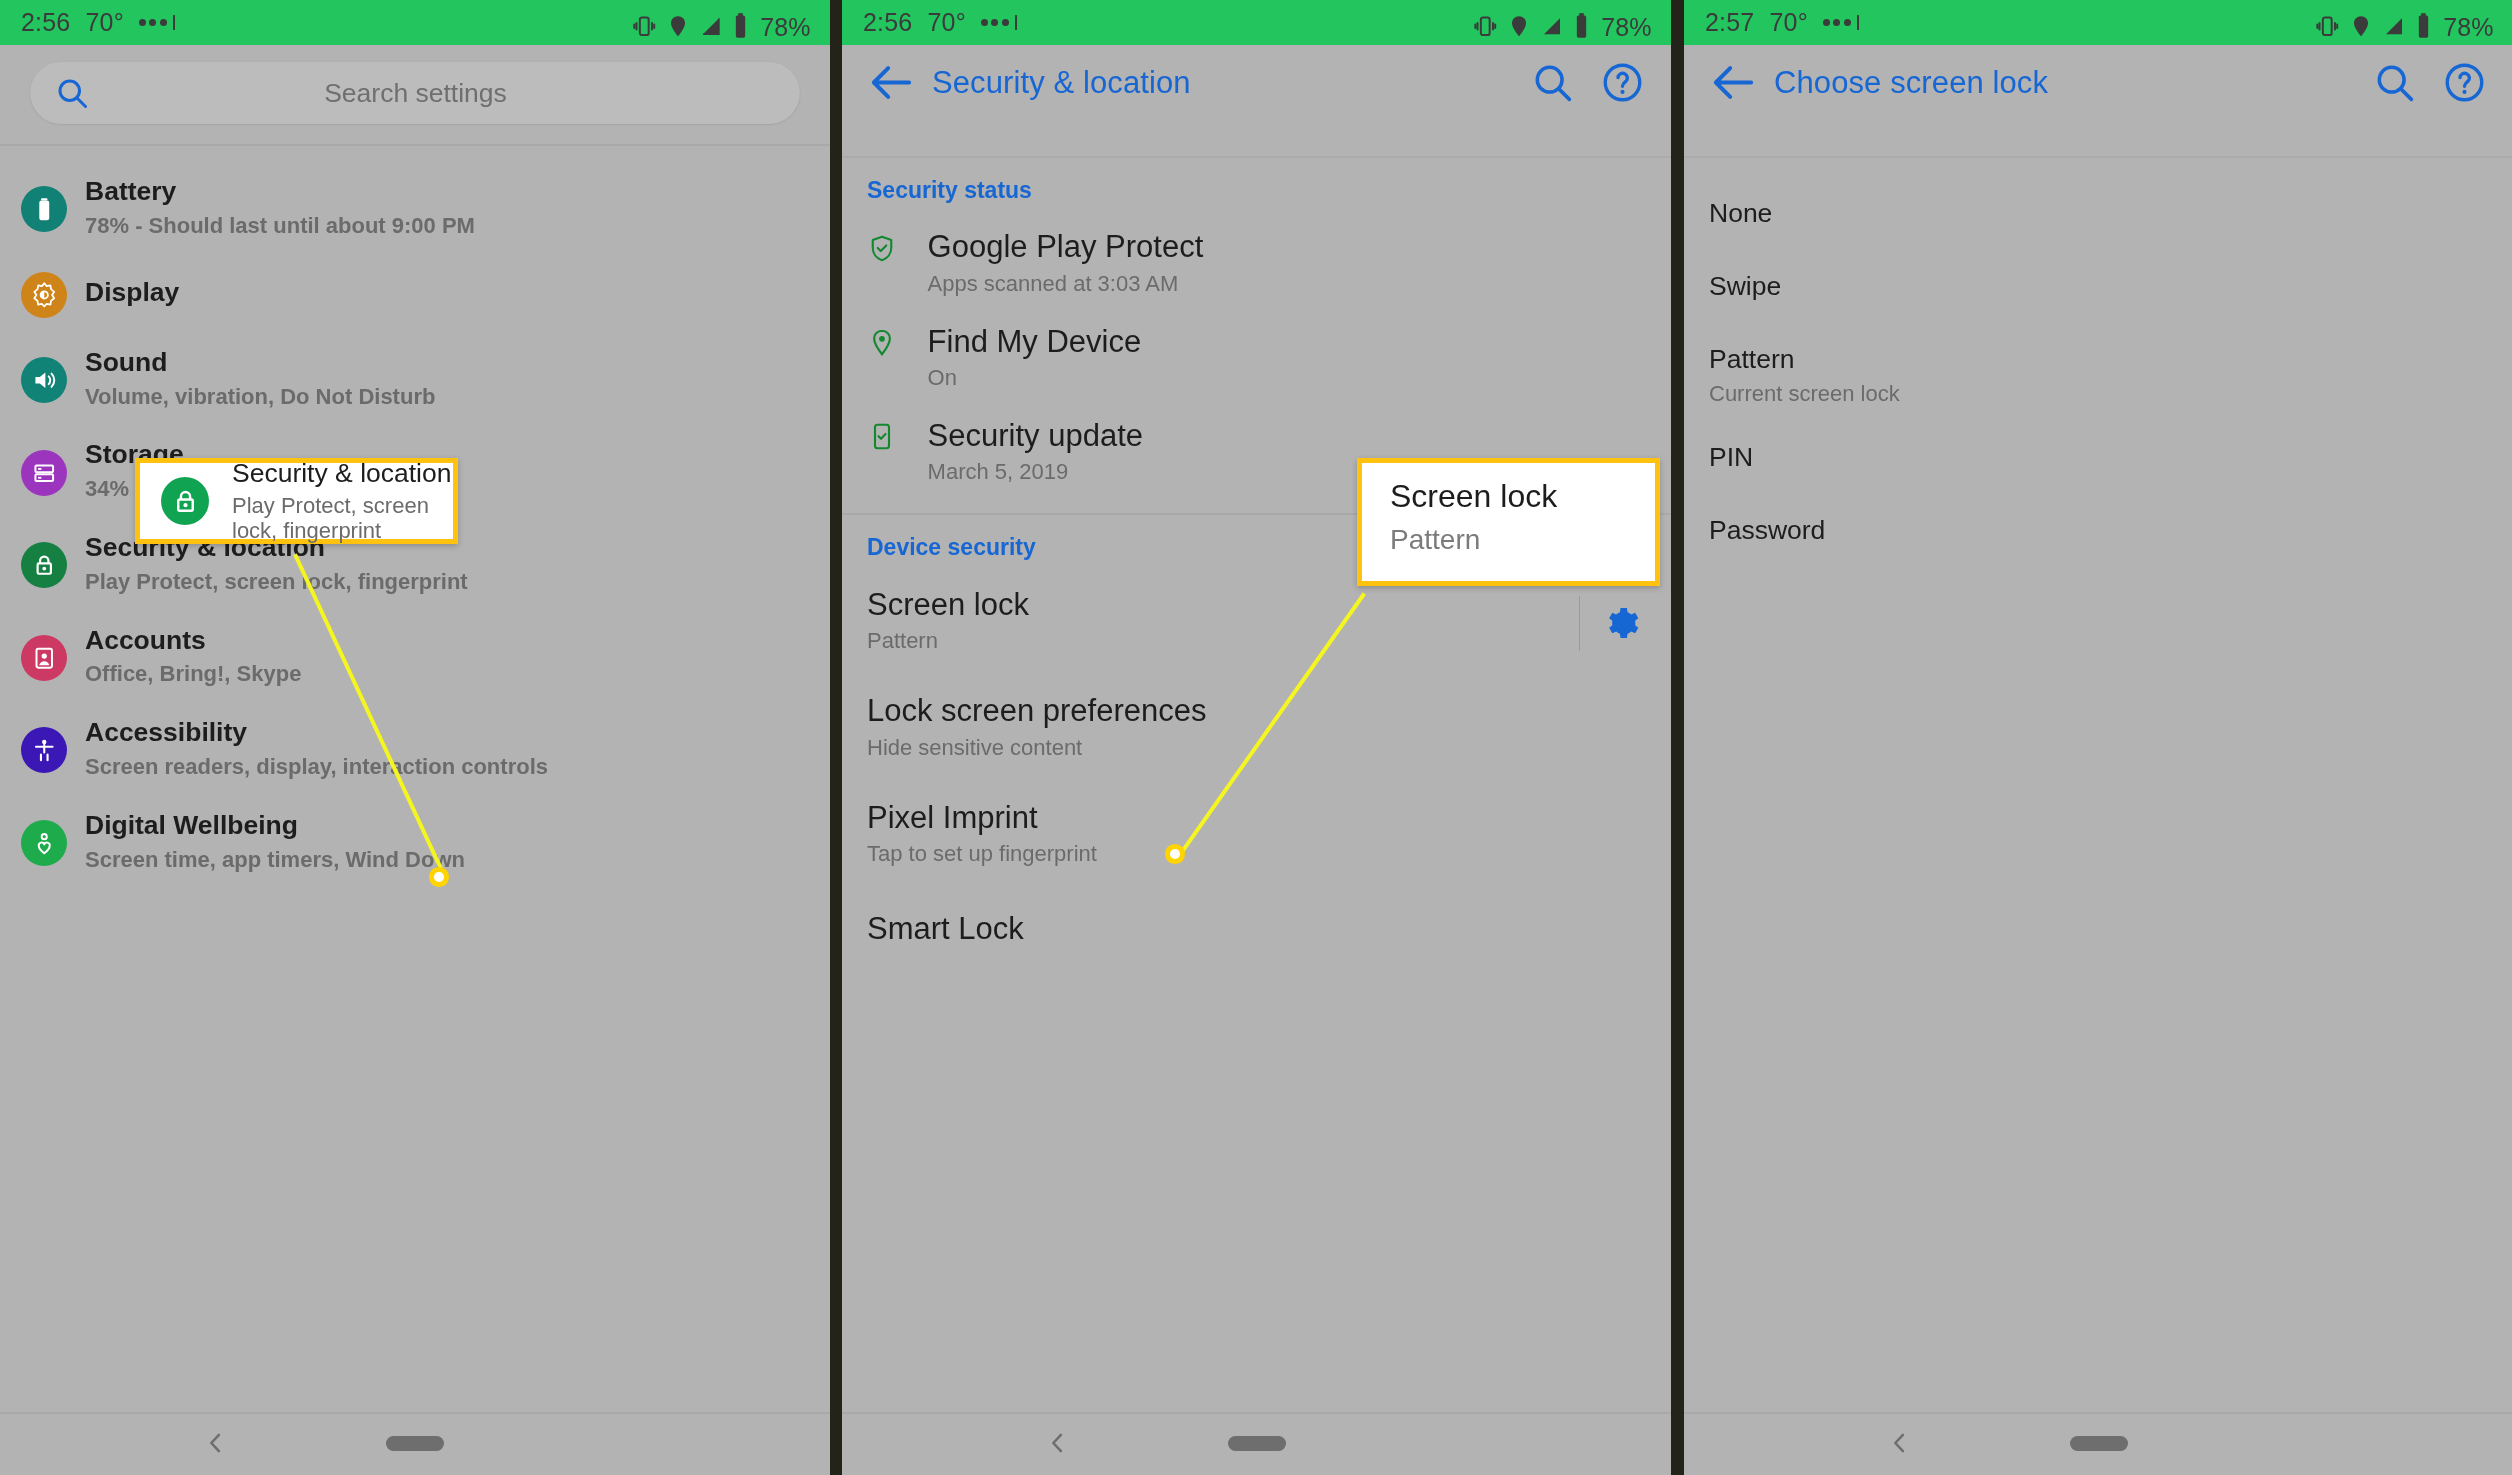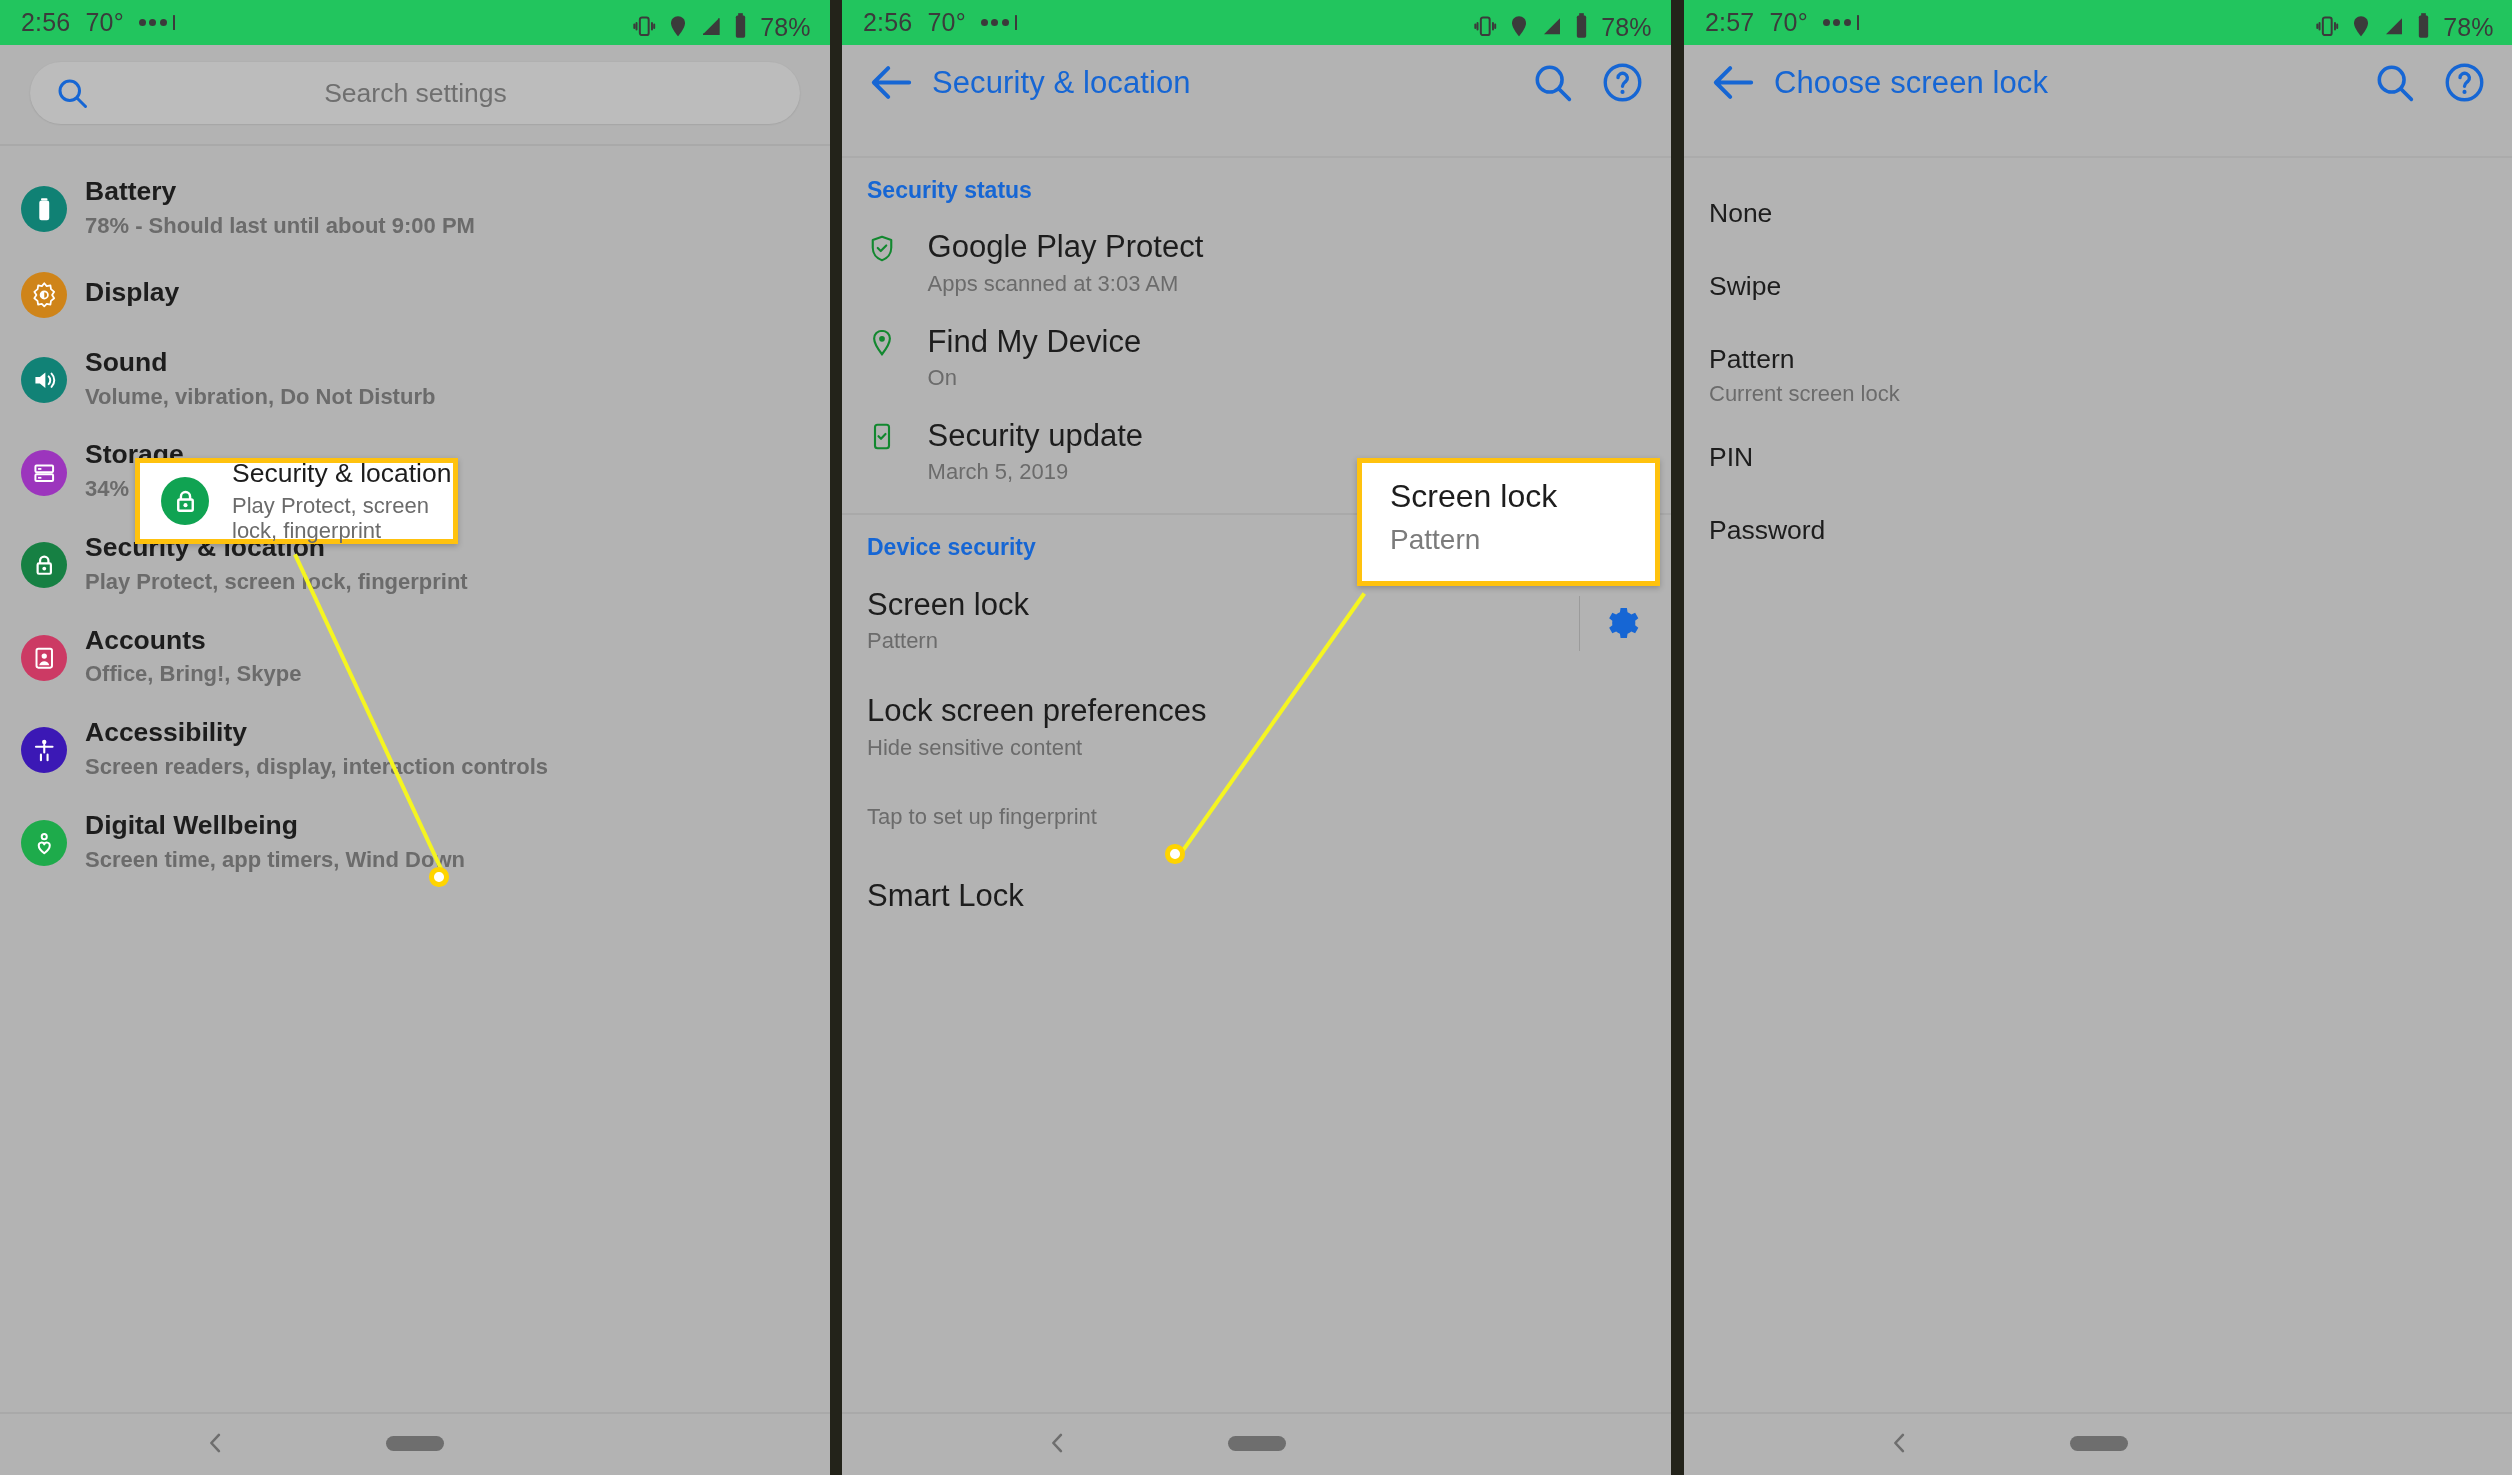--- a/index.html
+++ b/index.html
@@ -441,20 +441,21 @@
 
     <div class="row2 nolead" style="padding-top:25px">
       <span class="txt">
         <span class="r2title" style="display:block">Lock screen preferences</span>
         <span class="r2sub" style="display:block">Hide sensitive content</span>
       </span>
     </div>
 
     <div class="row2 nolead" style="padding-top:25px">
       <span class="txt">
+        <span class="r2title" style="display:block">Pixel Imprint</span>
         <span class="r2sub" style="display:block">Tap to set up fingerprint</span>
       </span>
     </div>
 
     <div class="row2 nolead" style="padding-top:30px">
       <span class="txt">
         <span class="r2title" style="display:block">Smart Lock</span>
       </span>
     </div>
 

